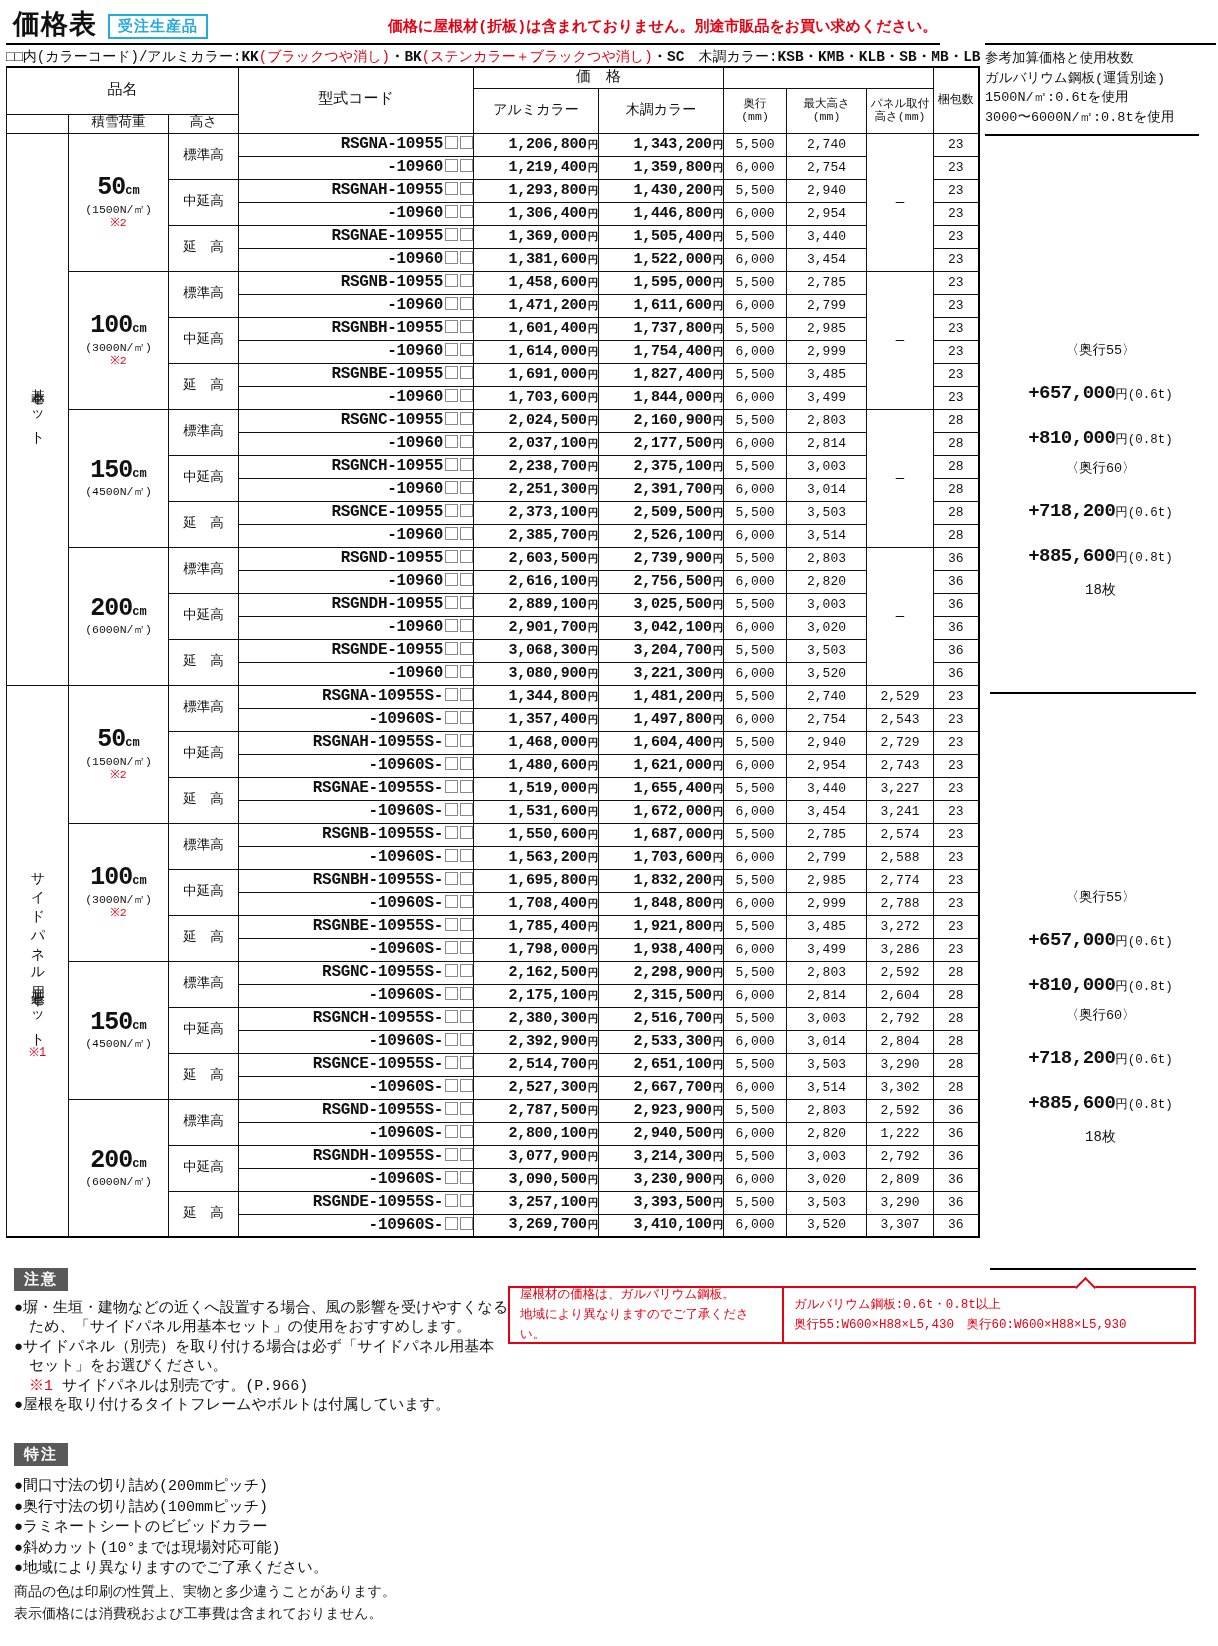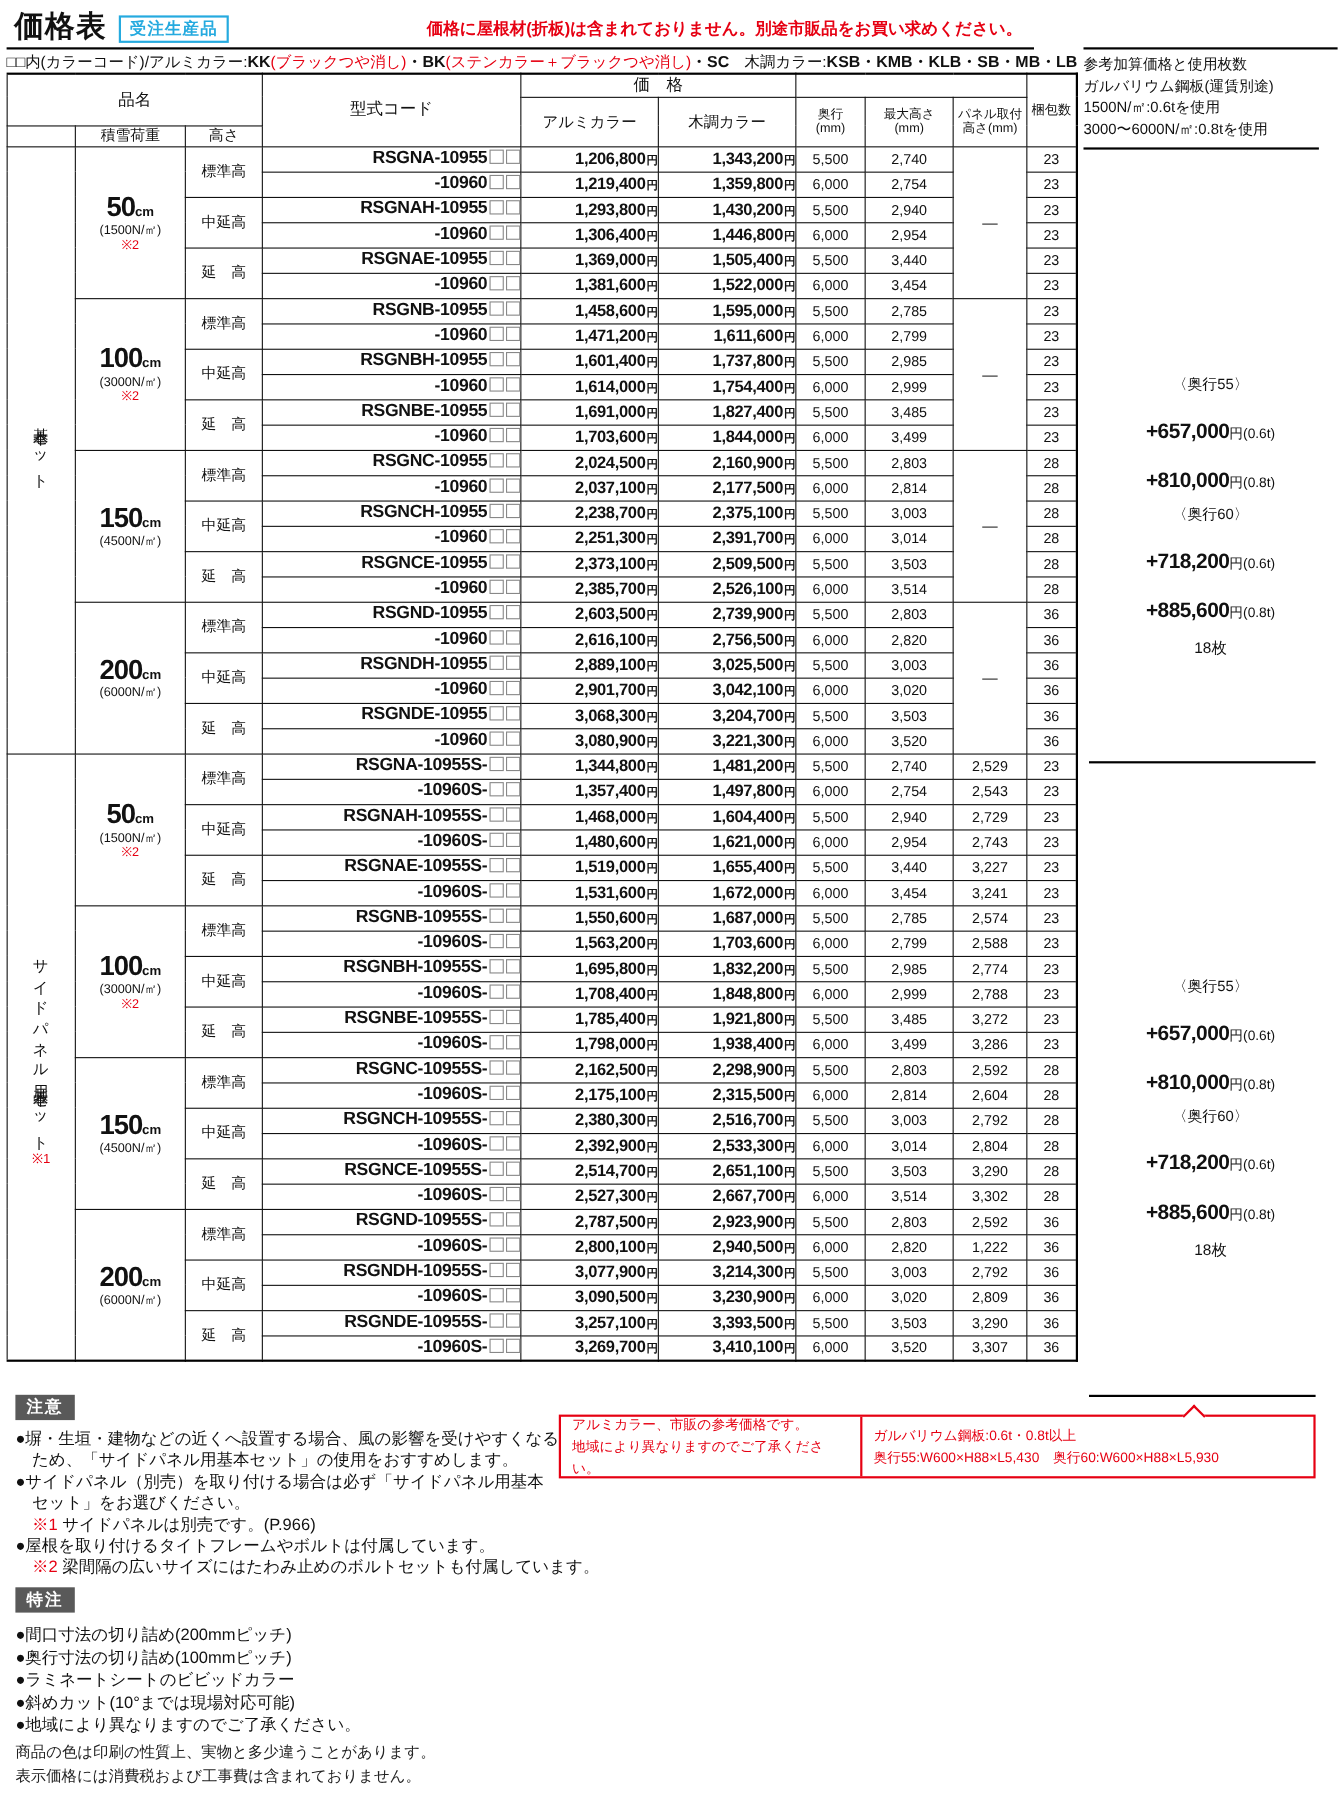--- a/index.html
+++ b/index.html
@@ -1,17 +1,17 @@
 <!DOCTYPE html>
 <html><head>
 <meta charset="utf-8">
 <style>
   html,body{margin:0;padding:0;background:#fff;}
   #page{position:relative;width:1218px;height:1646px;background:#fff;overflow:hidden;
-        font-family:Liberation Sans, sans-serif;color:#111;}
+        font-family:Liberation Mono, monospace;color:#111;}
   .red{color:#e60012;}
   b{font-weight:bold;}
 
   
   .title{position:absolute;left:13px;top:6px;font-size:27px;font-weight:bold;letter-spacing:1px;}
   .order-badge{position:absolute;left:108px;top:14px;border:2px solid #25aadf;color:#25aadf;
                font-size:15px;font-weight:bold;padding:1px 8px;letter-spacing:1px;}
   .top-warning{position:absolute;left:388px;top:17px;color:#e60012;font-size:15px;font-weight:bold;}
   .hr1{position:absolute;left:6px;top:43px;width:934px;height:2px;background:#000;}
   .hr1b{position:absolute;left:985px;top:43px;width:231px;height:2px;background:#000;}
@@ -650,39 +650,38 @@
       <div class="ad-p"><span class="amt">+885,600</span><span class="un">円(0.8t)</span></div>
       <div class="sheets">18枚</div>
     </div>
 
     <div class="sb-sep" style="top:1268px"></div>
   </div>
 
   <div class="redbox">
     <div class="caret"></div>
     <div class="rb-left">
-      <div>アルミカラー、市販の参考価格です。</div>
+      <div>屋根材の価格は、ガルバリウム鋼板。</div>
       <div>地域により異なりますのでご了承ください。</div>
     </div>
     <div class="rb-div"></div>
     <div class="rb-right">
       <div>ガルバリウム鋼板:0.6t・0.8t以上</div>
       <div>奥行55:W600×H88×L5,430　奥行60:W600×H88×L5,930</div>
     </div>
   </div>
 
   <div class="badge" style="top:1268px">注意</div>
   <div id="caution-lines">
       <div class="nline">●塀・生垣・建物などの近くへ設置する場合、風の影響を受けやすくなる</div>
       <div class="nline ind">ため、「サイドパネル用基本セット」の使用をおすすめします。</div>
       <div class="nline">●サイドパネル（別売）を取り付ける場合は必ず「サイドパネル用基本</div>
       <div class="nline ind">セット」をお選びください。</div>
       <div class="nline ind"><span class="red">※1 </span>サイドパネルは別売です。(P.966)</div>
       <div class="nline">●屋根を取り付けるタイトフレームやボルトは付属しています。</div>
-      <div class="nline ind"><span class="red">※2 </span>梁間隔の広いサイズにはたわみ止めのボルトセットも付属しています。</div>
     </div>
 
   <div class="badge" style="top:1443px">特注</div>
   <div id="tokuchu-lines">
       <div>●間口寸法の切り詰め(200mmピッチ)</div>
       <div>●奥行寸法の切り詰め(100mmピッチ)</div>
       <div>●ラミネートシートのビビッドカラー</div>
       <div>●斜めカット(10°までは現場対応可能)</div>
       <div>●地域により異なりますのでご了承ください。</div>
     </div>

